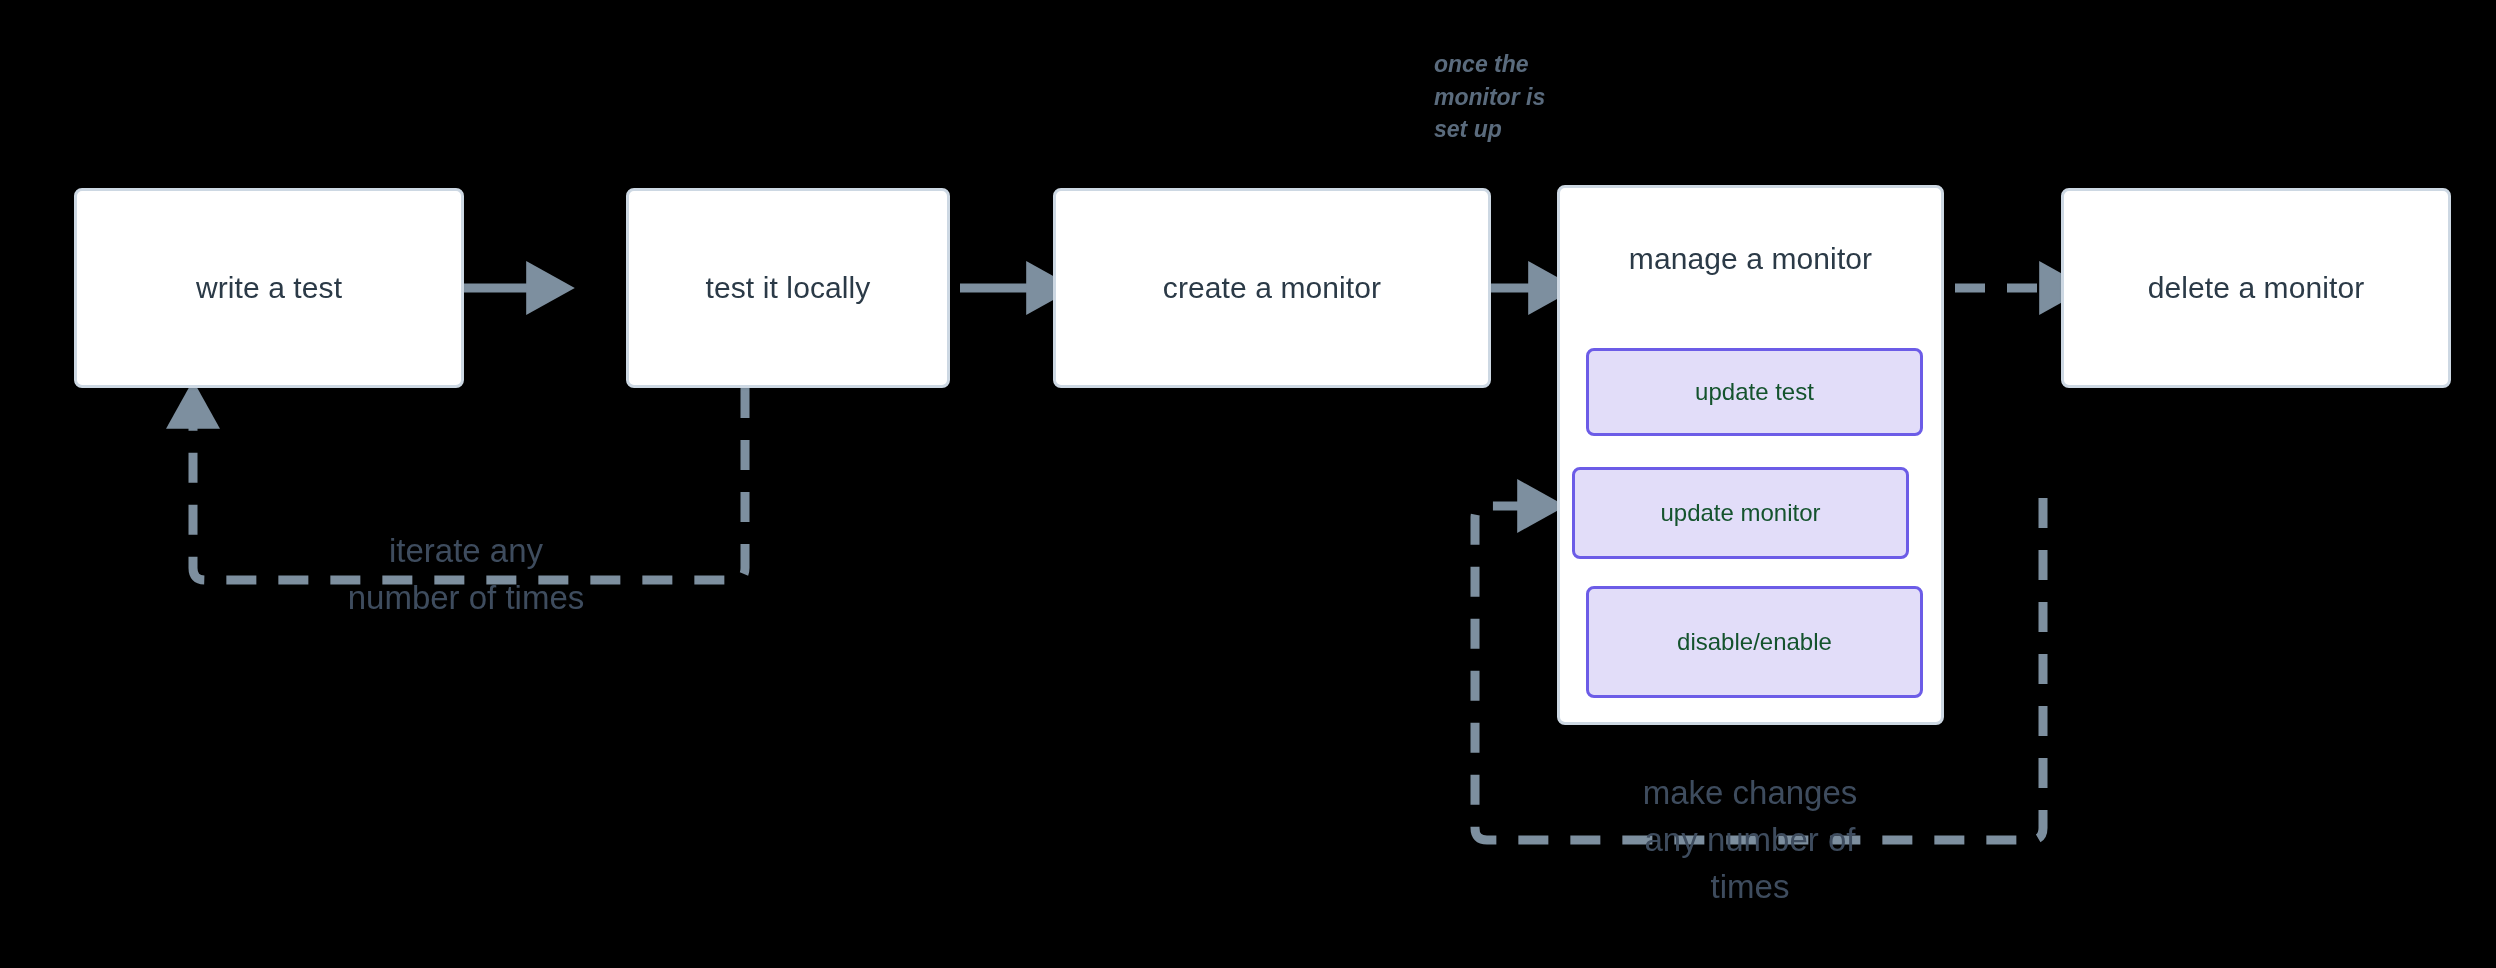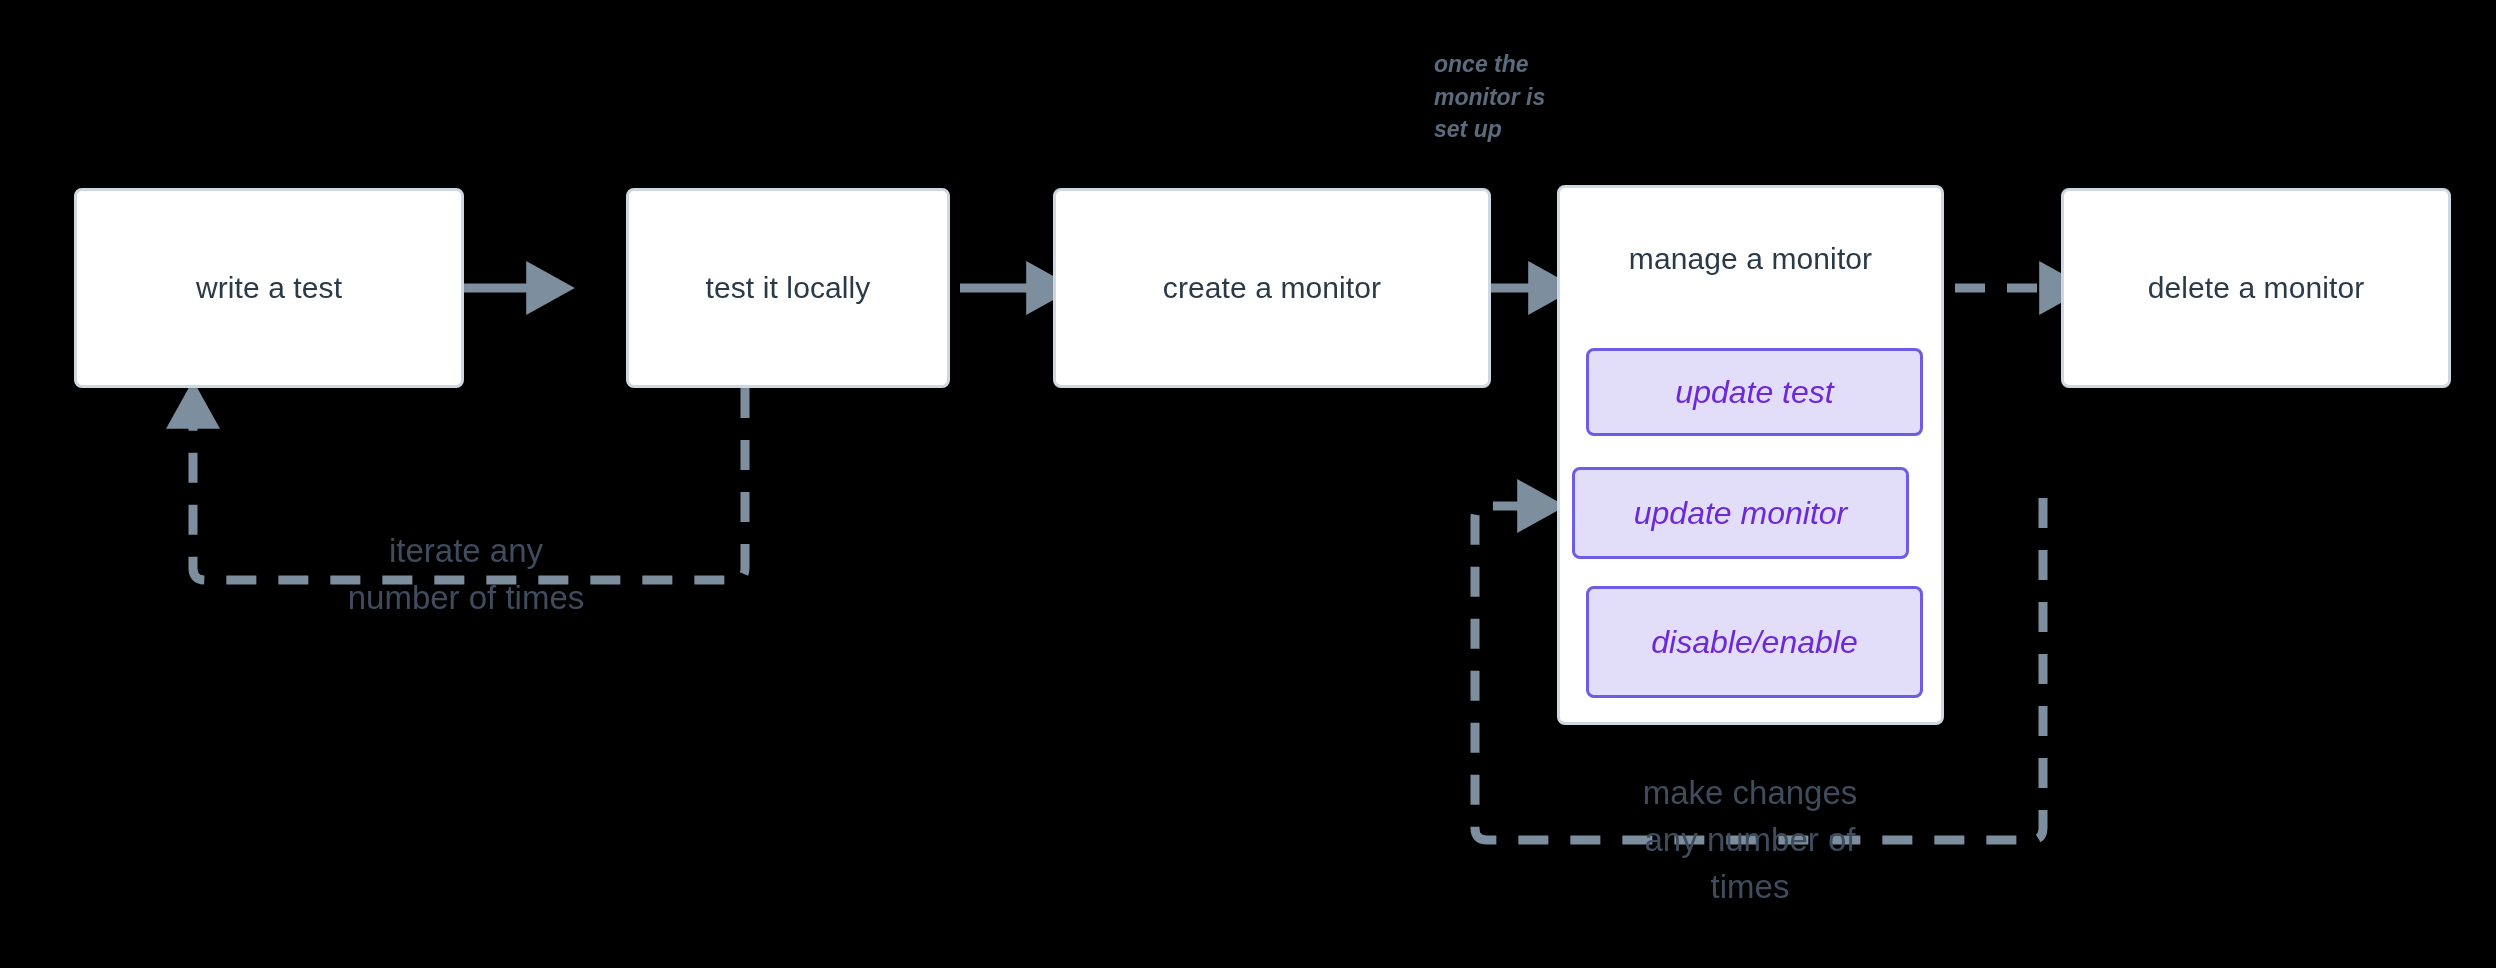--- a/index.html
+++ b/index.html
@@ -60,24 +60,23 @@
     position: absolute;
     background: #e2ddf9;
     border: 3px solid #6c5ce7;
     border-radius: 8px;
     box-sizing: border-box;
     display: flex;
     align-items: center;
     justify-content: center;
   }
   .subnode-label {
-    color: #6d28d9;
-    font-size: 32px;
+    color: #14532d;
+    font-size: 24px;
     line-height: 1;
-    font-style: italic;
   }
 
   
   .note {
     position: absolute;
     color: #5a6b7d;
     font-size: 23px;
     font-style: italic;
     font-weight: 600;
     line-height: 1.42;

